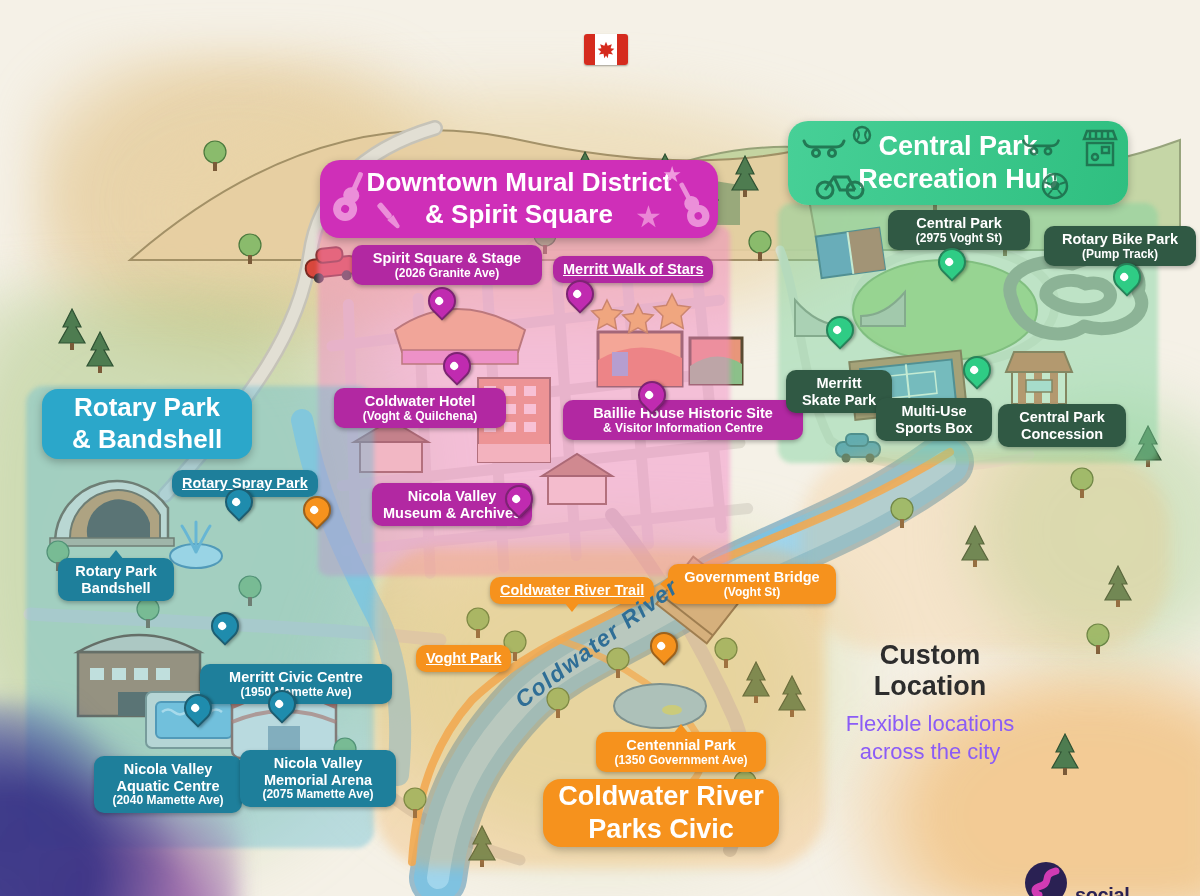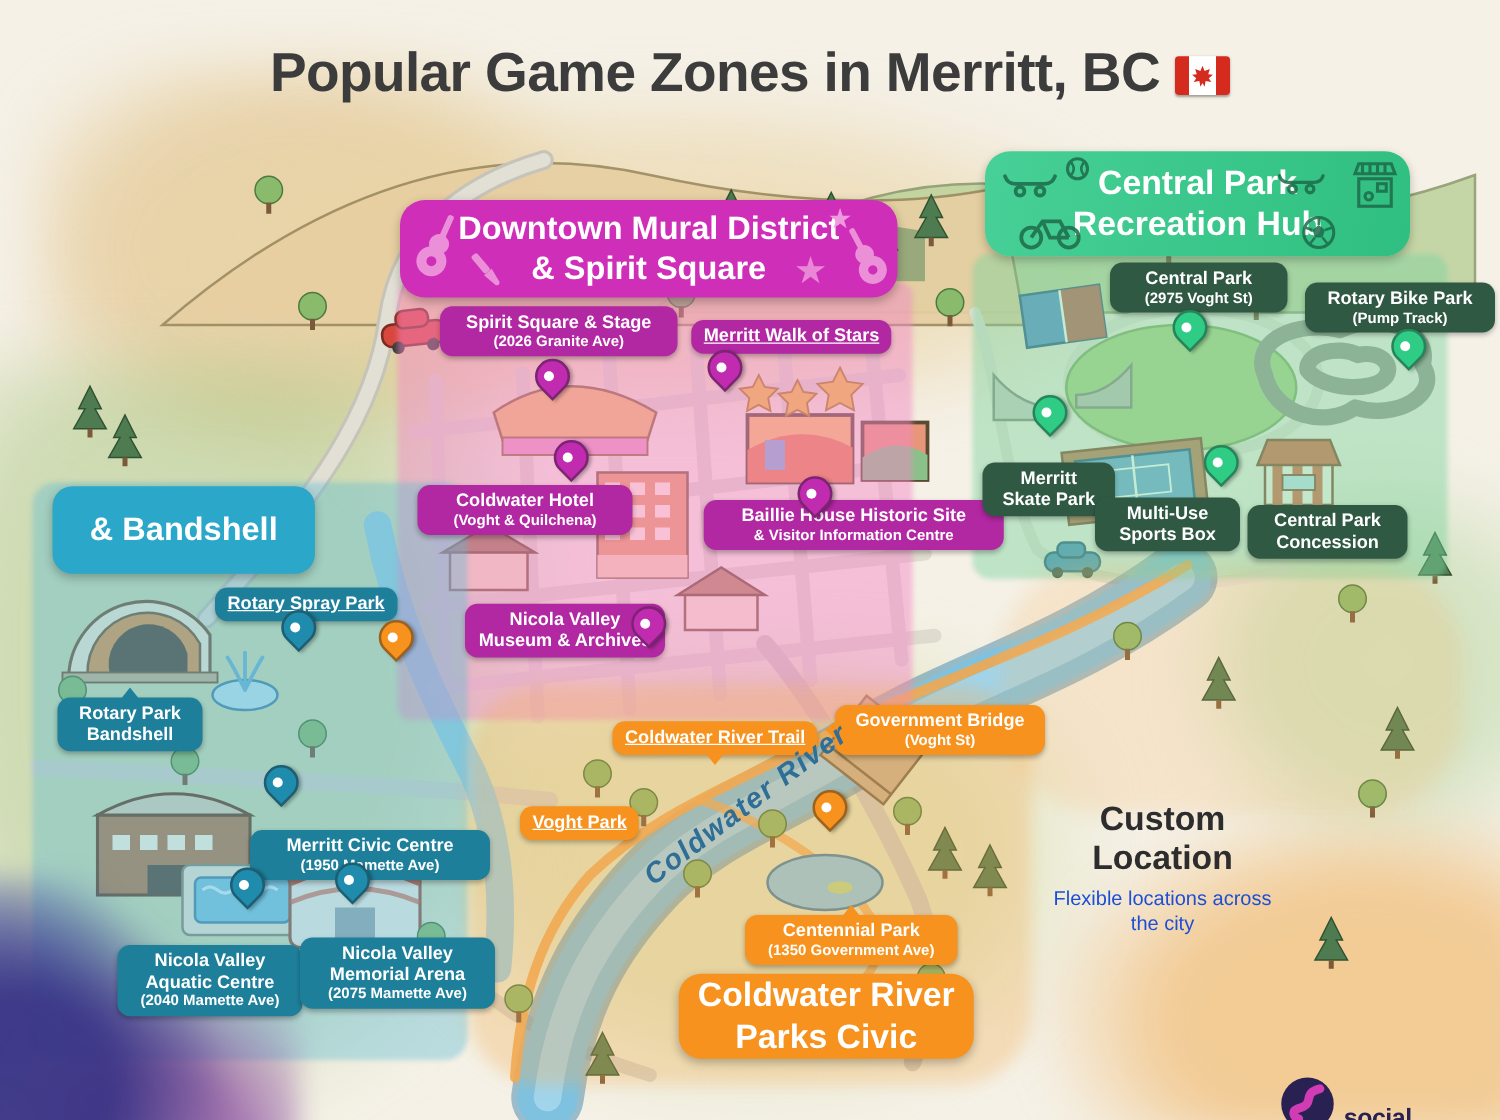--- a/index.html
+++ b/index.html
@@ -93,21 +93,21 @@
   .pin.teal{background:#1f8cad;}
   .pin.orange{background:#f6921d;}
 
   
   #river-label{position:absolute;left:498px;top:630px;transform:rotate(-37deg);
     font-size:23px;font-weight:700;font-style:italic;color:#2f6e96;letter-spacing:1.5px;}
 
   
   #custom-loc{position:absolute;left:835px;top:640px;width:190px;text-align:center;}
   #custom-title{font-size:27px;font-weight:800;color:#2d2d2d;line-height:1.15;width:150px;margin:0 auto;}
-  #custom-sub{font-size:16px;color:#1d4ed8;margin-top:8px;line-height:1.25;width:180px;margin-left:auto;margin-right:auto;}
+  #custom-sub{font-size:22px;color:#8b5cf6;margin-top:8px;line-height:1.25;width:180px;margin-left:auto;margin-right:auto;}
 
   
   #logo{position:absolute;left:1025px;top:842px;display:flex;align-items:center;gap:8px;}
   #logo-mark{width:42px;height:42px;border-radius:50%;background:#2a2153;position:relative;flex:0 0 auto;}
   #logo-text{font-weight:800;color:#2a2153;font-size:20px;line-height:.95;letter-spacing:-.4px;margin-top:44px;}
   #logo-text .dot{color:#d13bb4;}
 </style>
 </head>
 <body>
 
@@ -344,21 +344,21 @@
 </svg>
 
 <div class="zone-tint" id="tint-downtown"></div>
 <div class="zone-tint" id="tint-central"></div>
 <div class="zone-tint" id="tint-rotary"></div>
 <div class="zone-tint" id="tint-loop"></div>
 <div class="zone-tint" id="tint-loop2"></div>
 <div class="wash" id="wash-bottomleft"></div>
 
 <div id="title-wrap">
-  <span id="page-title">Popular Game Zones in Merritt, BC</span><span class="flag"><svg width="20" height="20" viewBox="0 0 24 24">
+  <span class="flag"><svg width="20" height="20" viewBox="0 0 24 24">
         <path fill="#d52b1e" d="M12,2 L14,7 L19,5 L17.5,10 L22,10.5 L18,14 L20.5,17.5 L15,16.5 L14,22 L12,18.5 L10,22 L9,16.5 L3.5,17.5 L6,14 L2,10.5 L6.5,10 L5,5 L10,7 Z"></path>
       </svg></span>
 </div>
 
 <div class="banner" id="banner-downtown">
   <svg class="bicon" style="left:10px;top:8px" width="40" height="60" viewBox="0 0 40 60">
       <g transform="rotate(24 20 30)" fill="#f0a0df">
         <circle cx="20" cy="42" r="12"></circle>
         <circle cx="20" cy="27" r="8"></circle>
         <rect x="17.5" y="2" width="5" height="24" rx="2"></rect>
@@ -426,20 +426,21 @@
   <svg class="bicon" style="right:58px;bottom:4px" width="30" height="30" viewBox="0 0 30 30">
       <circle cx="15" cy="15" r="12" fill="none" stroke="#1d6b4a" stroke-width="2.5"></circle>
       <polygon points="15,9 20,13 18,19 12,19 10,13" fill="#1d6b4a"></polygon>
       <path d="M15,9 L15,3 M20,13 L26,11 M18,19 L22,24 M12,19 L8,24 M10,13 L4,11" stroke="#1d6b4a" stroke-width="2"></path>
     </svg>
   <div class="bline">Central Park</div>
   <div class="bline">Recreation Hub</div>
 </div>
 
 <div class="banner" id="banner-rotary">
+  <div class="bline">Rotary Park</div>
   <div class="bline">&amp; Bandshell</div>
 </div>
 
 <div class="banner" id="banner-coldwater">
   <div class="bline">Coldwater River</div>
   <div class="bline">Parks Civic</div>
 </div>
 
 <div class="pill magenta" style="left:352px;top:245px;width:170px">
   <div class="pname">Spirit Square &amp; Stage</div>
@@ -474,21 +475,21 @@
 <div class="pill dkgreen" style="left:876px;top:398px;width:96px">
   <div class="pname">Multi-Use Sports Box</div>
 </div>
 <div class="pill dkgreen" style="left:998px;top:404px;width:108px">
   <div class="pname">Central Park Concession</div>
 </div>
 
 <div class="pill teal nowrap" style="left:172px;top:470px">
   <div class="pname">Rotary Spray Park</div>
 </div>
-<div class="pill teal tail-up" style="left:46px;top:558px;width:96px">
+<div class="pill teal tail-up" style="left:58px;top:558px;width:96px">
   <div class="pname">Rotary Park Bandshell</div>
 </div>
 <div class="pill teal" style="left:200px;top:664px;width:172px">
   <div class="pname">Merritt Civic Centre</div>
   <div class="paddr">(1950 Mamette Ave)</div>
 </div>
 <div class="pill teal" style="left:94px;top:756px;width:128px">
   <div class="pname">Nicola Valley Aquatic Centre</div>
   <div class="paddr">(2040 Mamette Ave)</div>
 </div>

